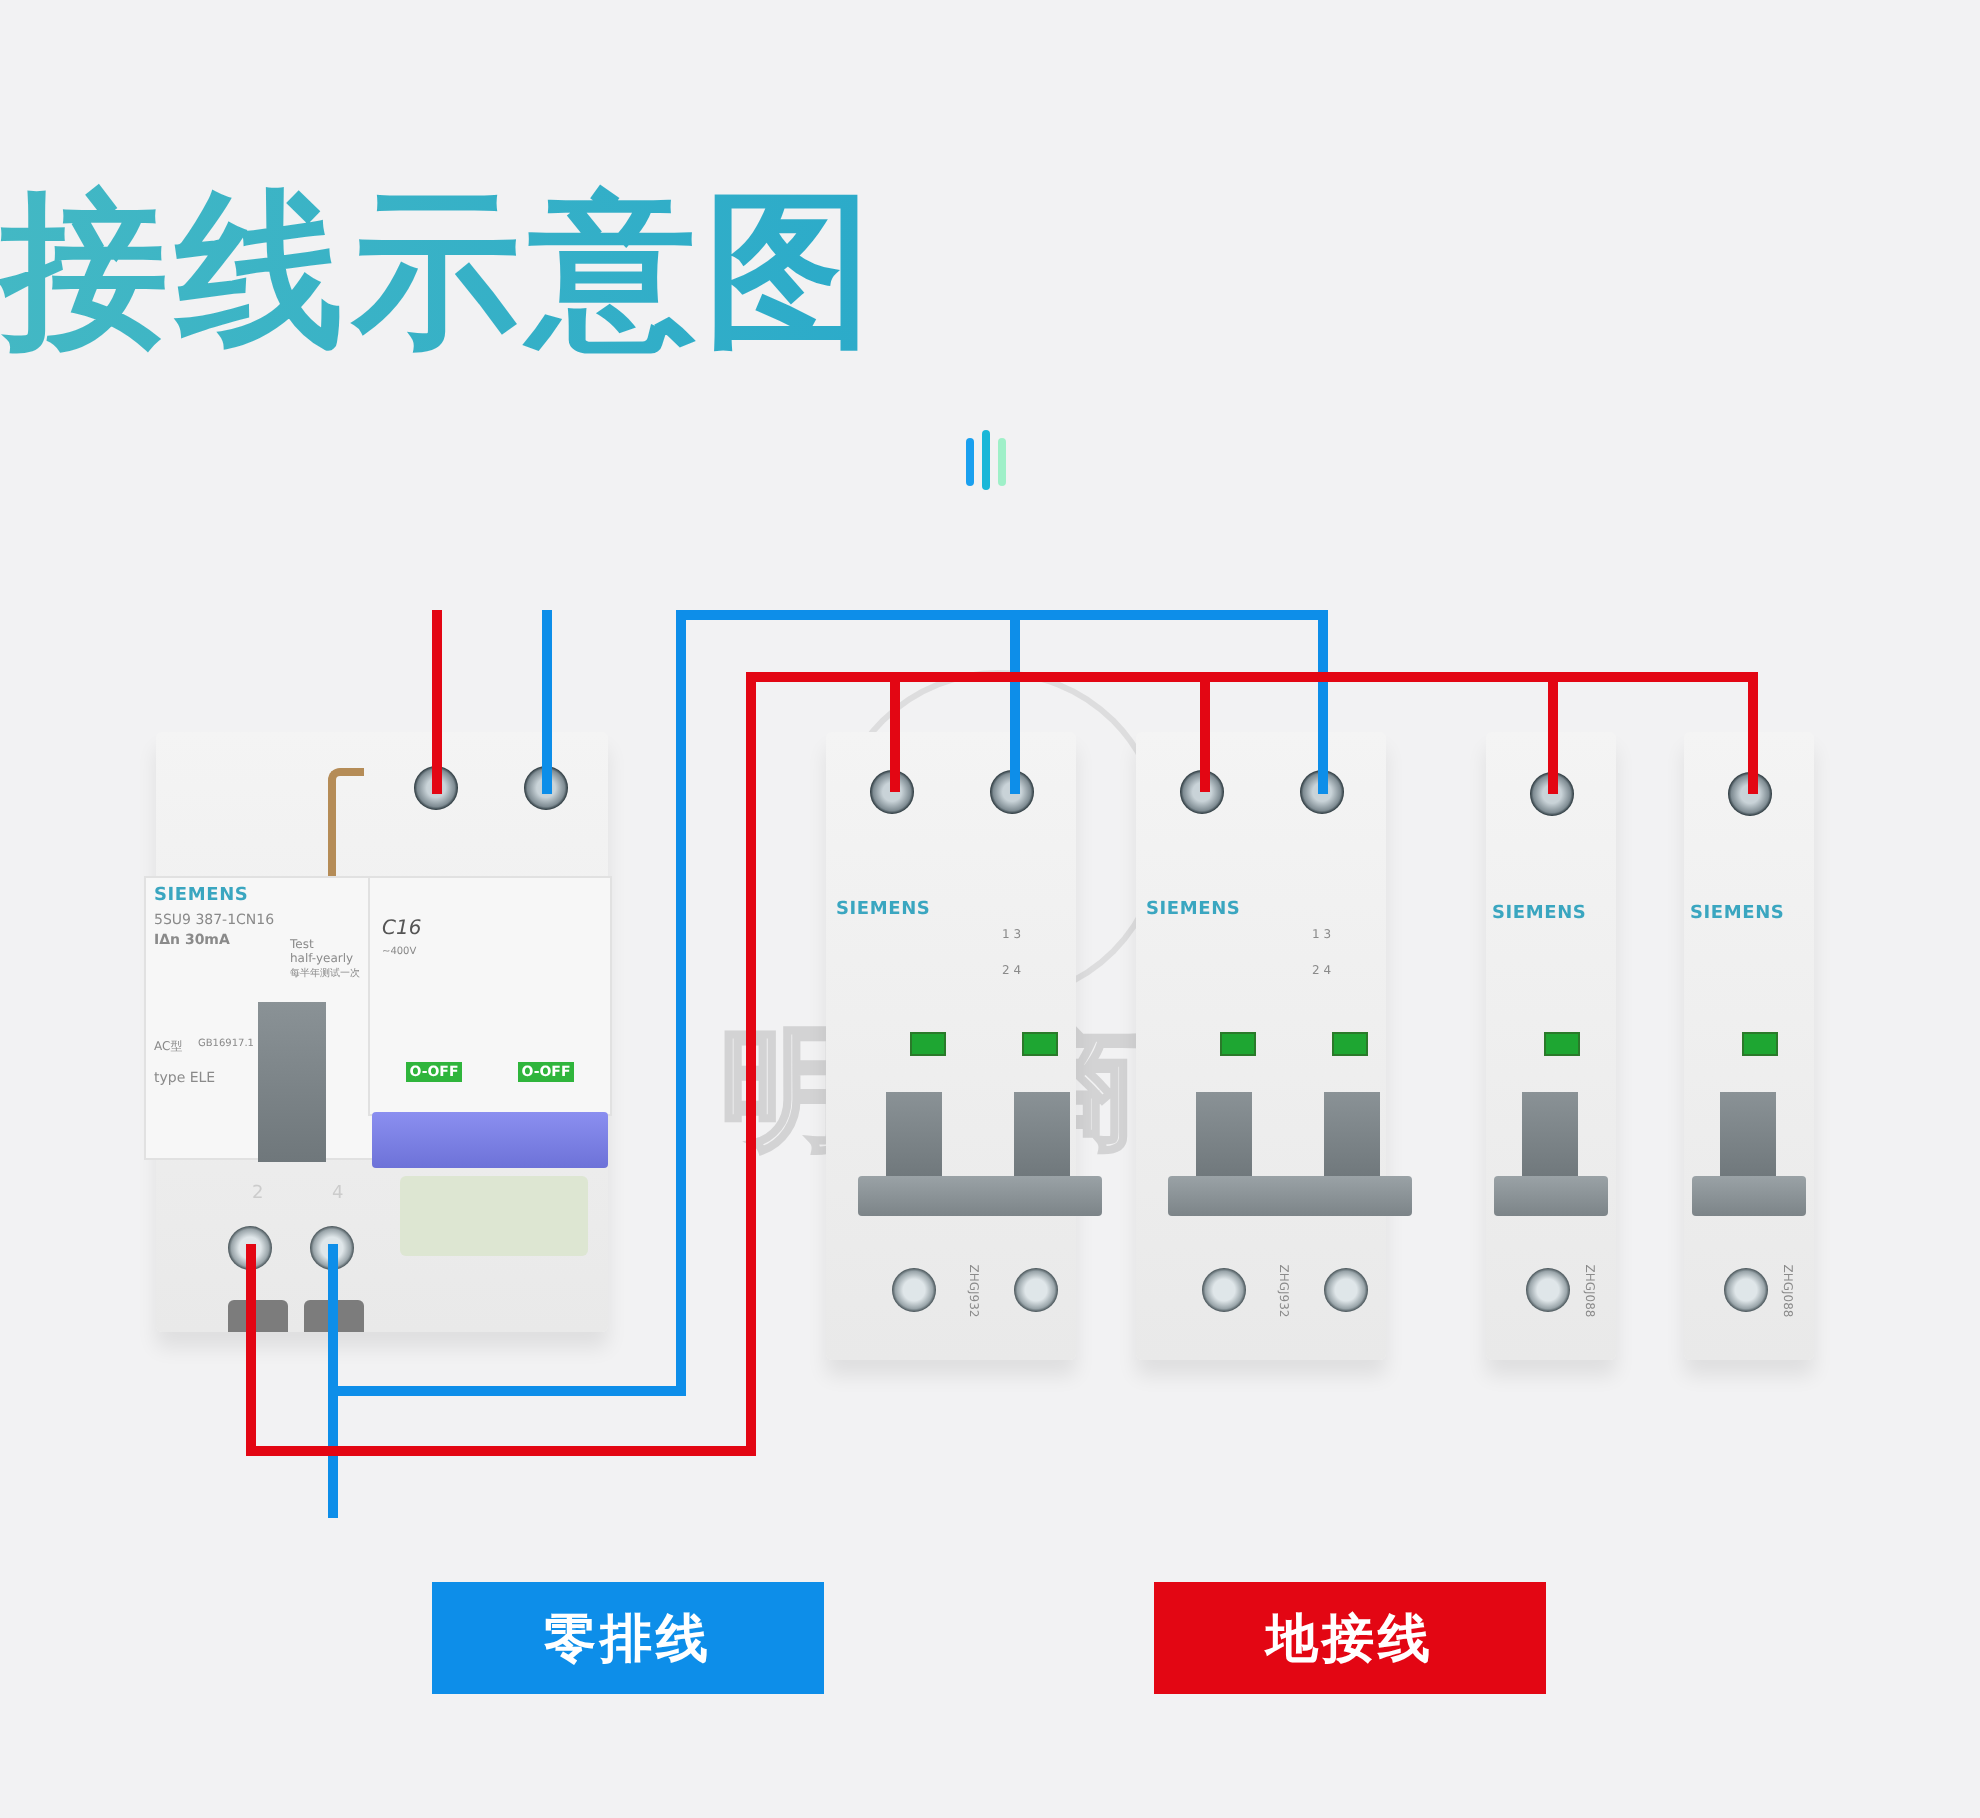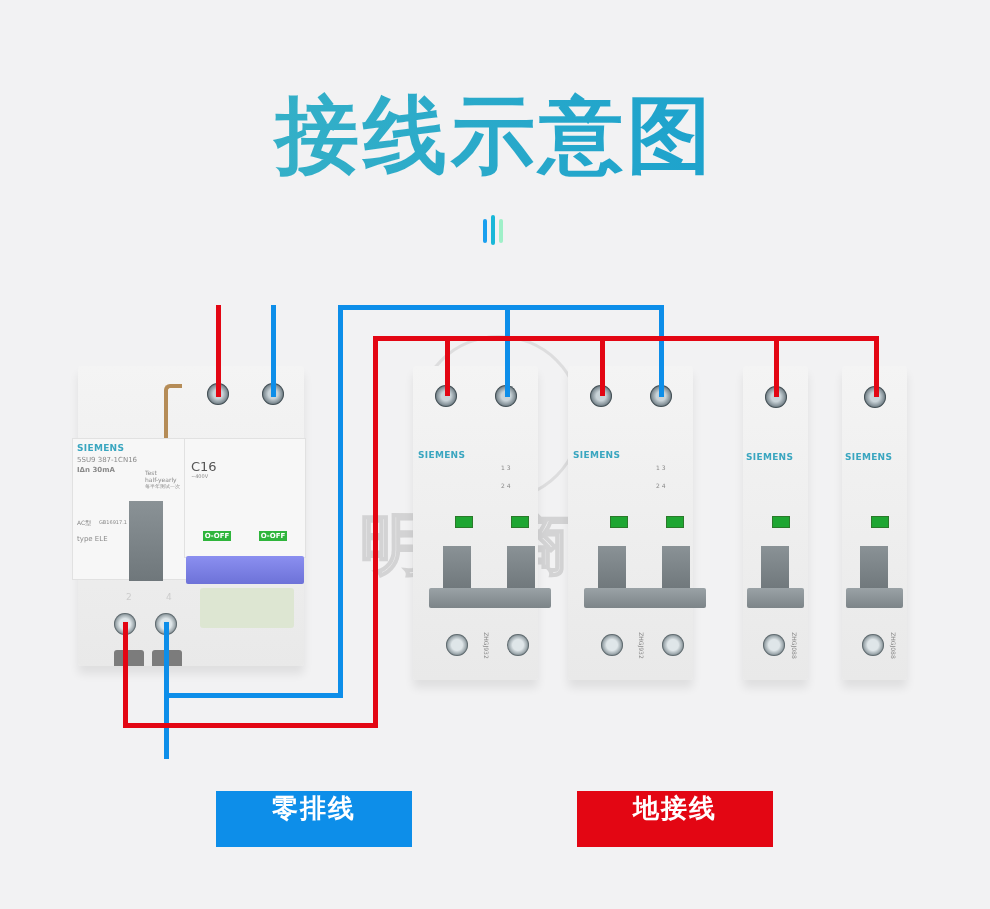--- a/index.html
+++ b/index.html
@@ -1,36 +1,36 @@
 <!DOCTYPE html>
 <html><head>
 <meta charset="utf-8">
 <style>
   html,body{margin:0;padding:0;}
   body{width:990px;height:909px;background:#f2f2f3;position:relative;overflow:hidden;font-family:"DejaVu Sans",sans-serif;}
-  .title{position:absolute;left:0;top:80px;width:990px;text-align:center;font-size:84px;font-weight:bold;letter-spacing:4px;
+  .title{position:absolute;left:0;top:80px;width:990px;text-align:left;font-size:84px;font-weight:bold;letter-spacing:4px;
     background:linear-gradient(90deg,#43b8c4,#0e9ad0);-webkit-background-clip:text;background-clip:text;color:transparent;line-height:110px;}
   .deco{position:absolute;top:215px;left:483px;width:30px;height:30px;}
   .deco span{position:absolute;width:4px;border-radius:2px;}
   .abs{position:absolute;}
   .wm{position:absolute;color:rgba(150,150,150,0.18);font-size:66px;font-weight:bold;left:360px;top:500px;letter-spacing:6px;
       -webkit-text-stroke:2px rgba(120,120,120,0.25);color:transparent;}
   .wm-circle{position:absolute;left:416px;top:335px;width:160px;height:160px;border-radius:50%;border:3px solid rgba(140,140,140,0.2);}
   .breaker{position:absolute;background:linear-gradient(180deg,#f4f4f4,#e9e9e9);box-shadow:0 8px 10px rgba(0,0,0,0.08);border-radius:3px;}
   .front{position:absolute;background:#f7f7f7;border:1px solid #e1e1e1;}
   .brand{position:absolute;font-size:9px;font-weight:bold;color:#3aa6c0;letter-spacing:0.3px;}
   .screw{position:absolute;width:22px;height:22px;border-radius:50%;background:radial-gradient(circle,#c9d3d8 30%,#7f8c93 60%,#2d3a40 70%);}
   .screw-b{position:absolute;width:22px;height:22px;border-radius:50%;background:radial-gradient(circle,#dfe6e9 35%,#9aa5aa 60%,#3b474c 72%);}
   .grn{position:absolute;width:16px;height:10px;background:#1ea632;border:1px solid #2a7a2a;}
   .lever{position:absolute;background:linear-gradient(180deg,#8a9296,#6f777b);}
   .handlebar{position:absolute;background:linear-gradient(180deg,#9aa2a6,#7c8488);border-radius:2px;}
   .wire{position:absolute;}
   .red{background:#e30613;}
   .blue{background:#0d8ee9;}
-  .legend{position:absolute;top:791px;height:56px;color:#fff;font-size:26px;font-weight:bold;display:flex;justify-content:center;letter-spacing:2px;}
+  .legend{position:absolute;top:791px;height:56px;color:#fff;font-size:26px;font-weight:bold;display:flex;align-items:center;justify-content:center;letter-spacing:2px;}
   .small{position:absolute;font-size:6px;color:#8a8a8a;}
   .purple{position:absolute;background:linear-gradient(180deg,#8b8ff0,#6d72d8);}
   .off{position:absolute;background:#2fb53c;color:#fff;font-size:7px;font-weight:bold;text-align:center;line-height:10px;}
 </style>
 </head>
 <body>
 
 <div class="title">接线示意图</div>
 <div class="deco">
   <span style="left:0;top:4px;height:24px;background:#1aa0ef;"></span>
@@ -51,21 +51,21 @@
     <div class="small" style="left:4px;top:27px;font-size:7px;font-weight:bold;">IΔn 30mA</div>
     <div class="small" style="left:72px;top:30px;">Test</div>
     <div class="small" style="left:72px;top:37px;">half-yearly</div>
     <div class="small" style="left:72px;top:44px;font-size:5px;">每半年测试一次</div>
     <div class="small" style="left:4px;top:80px;">AC型</div>
     <div class="small" style="left:26px;top:80px;font-size:5px;">GB16917.1</div>
     <div class="small" style="left:4px;top:96px;font-size:7px;">type ELE</div>
     <div class="lever" style="left:56px;top:62px;width:34px;height:80px;"></div>
   </div>
   <div class="front" style="left:106px;top:72px;width:120px;height:118px;">
-    <div class="small" style="left:6px;top:20px;font-size:13px;color:#555;">C16</div>
+    <div class="small" style="left:6px;top:20px;font-size:10px;color:#555;font-style:italic;">C16</div>
     <div class="small" style="left:6px;top:34px;font-size:5px;">~400V</div>
     <div class="off" style="left:18px;top:92px;width:28px;">O-OFF</div>
     <div class="off" style="left:74px;top:92px;width:28px;">O-OFF</div>
   </div>
   <div class="purple" style="left:108px;top:190px;width:118px;height:28px;border-radius:2px;"></div>
   <div class="abs" style="left:122px;top:222px;width:94px;height:40px;background:#dde6d2;border-radius:3px;"></div>
   <div class="small" style="left:48px;top:226px;font-size:9px;color:#ccc;">2</div>
   <div class="small" style="left:88px;top:226px;font-size:9px;color:#ccc;">4</div>
   <div class="screw-b" style="left:36px;top:247px;"></div>
   <div class="screw-b" style="left:77px;top:247px;"></div>

